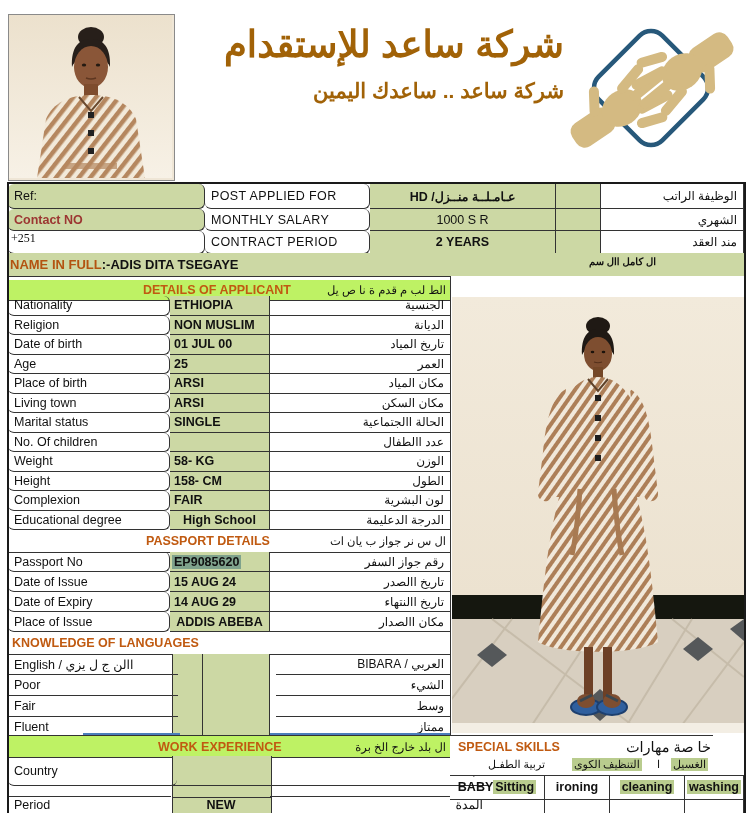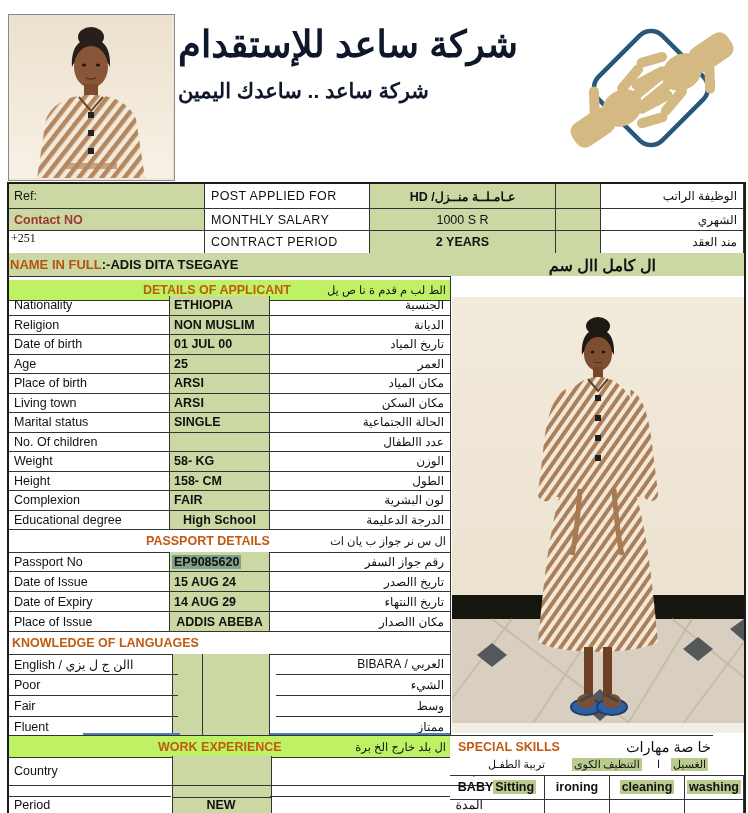--- a/index.html
+++ b/index.html
@@ -1,45 +1,45 @@
 <!DOCTYPE html>
 <html><head>
 <meta charset="utf-8">
 <style>
   html,body{margin:0;padding:0;background:#fff;}
   .page{position:relative;width:748px;height:813px;background:#fff;overflow:hidden;
         font-family:"Liberation Sans",sans-serif;color:#111;}
   .abs{position:absolute;}
   
   .hdr-photo{left:8px;top:14px;width:165px;height:165px;border:1px solid #8a8a8a;background:#efe6d6;}
-  .hdr-title{left:178px;top:16px;width:386px;height:120px;text-align:left;direction:rtl;color:#0f172a;}
+  .hdr-title{left:178px;top:16px;width:386px;height:120px;text-align:right;direction:rtl;color:#a16207;}
   .hdr-title .t1{font-size:37px;font-weight:bold;line-height:58px;}
   .hdr-title .t2{font-size:21px;font-weight:bold;line-height:34px;}
   .hdr-logo{left:556px;top:2px;width:190px;height:172px;}
   .green{background:#ccd8a4;}
   .cell{display:flex;align-items:center;font-size:12.5px;}
-  .pl{padding-left:6px;}
+  .pl{padding-left:6px;border-radius:6px;}
   .ctr{justify-content:center;}
   .bold{font-weight:bold;}
   .ar{direction:rtl;justify-content:flex-start;padding-right:6px;font-size:12px;padding-left:33px;}
   .hl{background:#b9cc8e;padding:0 2px;}
   
   .topgrid{left:8px;top:183px;width:736px;display:grid;
            grid-template-columns:197px 165px 186px 45px auto;
            grid-template-rows:25px 22px 23px;border-top:1px solid #333;}
   .topgrid .cell{border-right:1px solid #333;border-bottom:1px solid #333;}
   .lbl2{letter-spacing:.4px;}
   .contact{color:#9c3632;font-weight:bold;}
   .plus{font-family:"Liberation Serif",serif;font-size:12px;align-items:flex-start;}
   
   .namerow{left:8px;top:253px;width:736px;height:23px;background:#ccd8a4;border-bottom:1px solid #333;
            display:flex;align-items:center;font-size:13px;}
   .nm-label{color:#b35310;font-weight:bold;padding-left:2px;}
   .nm-value{font-weight:bold;}
-  .nm-ar{position:absolute;right:88px;top:3px;direction:rtl;font-size:16px;font-weight:bold;}
+  .nm-ar{position:absolute;right:88px;top:3px;direction:rtl;font-size:10px;font-weight:bold;}
   
   .sechdr{display:flex;align-items:center;border-bottom:1px solid #333;}
   .sec-title{color:#c05a11;font-weight:bold;font-size:12.5px;}
   .sec-ar{margin-left:auto;direction:rtl;font-size:11.5px;padding-right:4px;}
   .detailshdr{left:8px;top:280px;width:442px;height:20px;background:#bef264;}
   .detailshdr .sec-title{margin-left:135px;}
   .passhdr{left:8px;top:530px;width:442px;height:22px;background:#fff;}
   .passhdr .sec-title{margin-left:138px;}
   .langhdr{left:8px;top:632px;width:442px;height:22px;background:#fff;}
   .langhdr .sec-title{margin-left:4px;}

